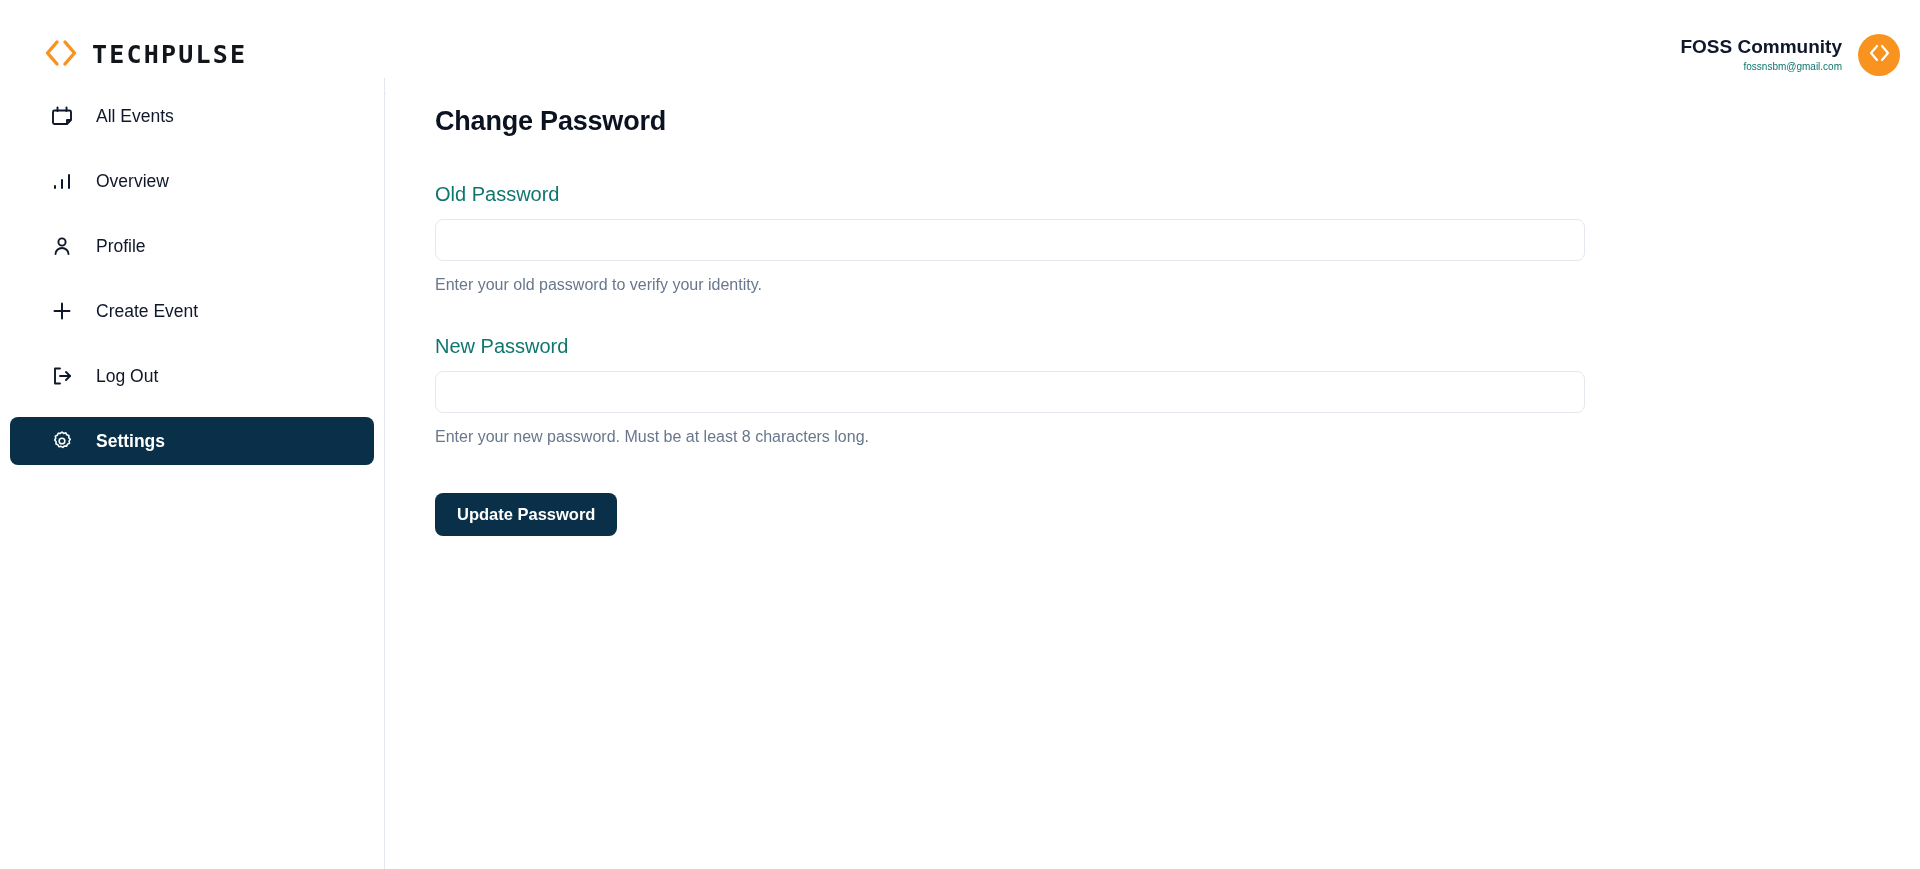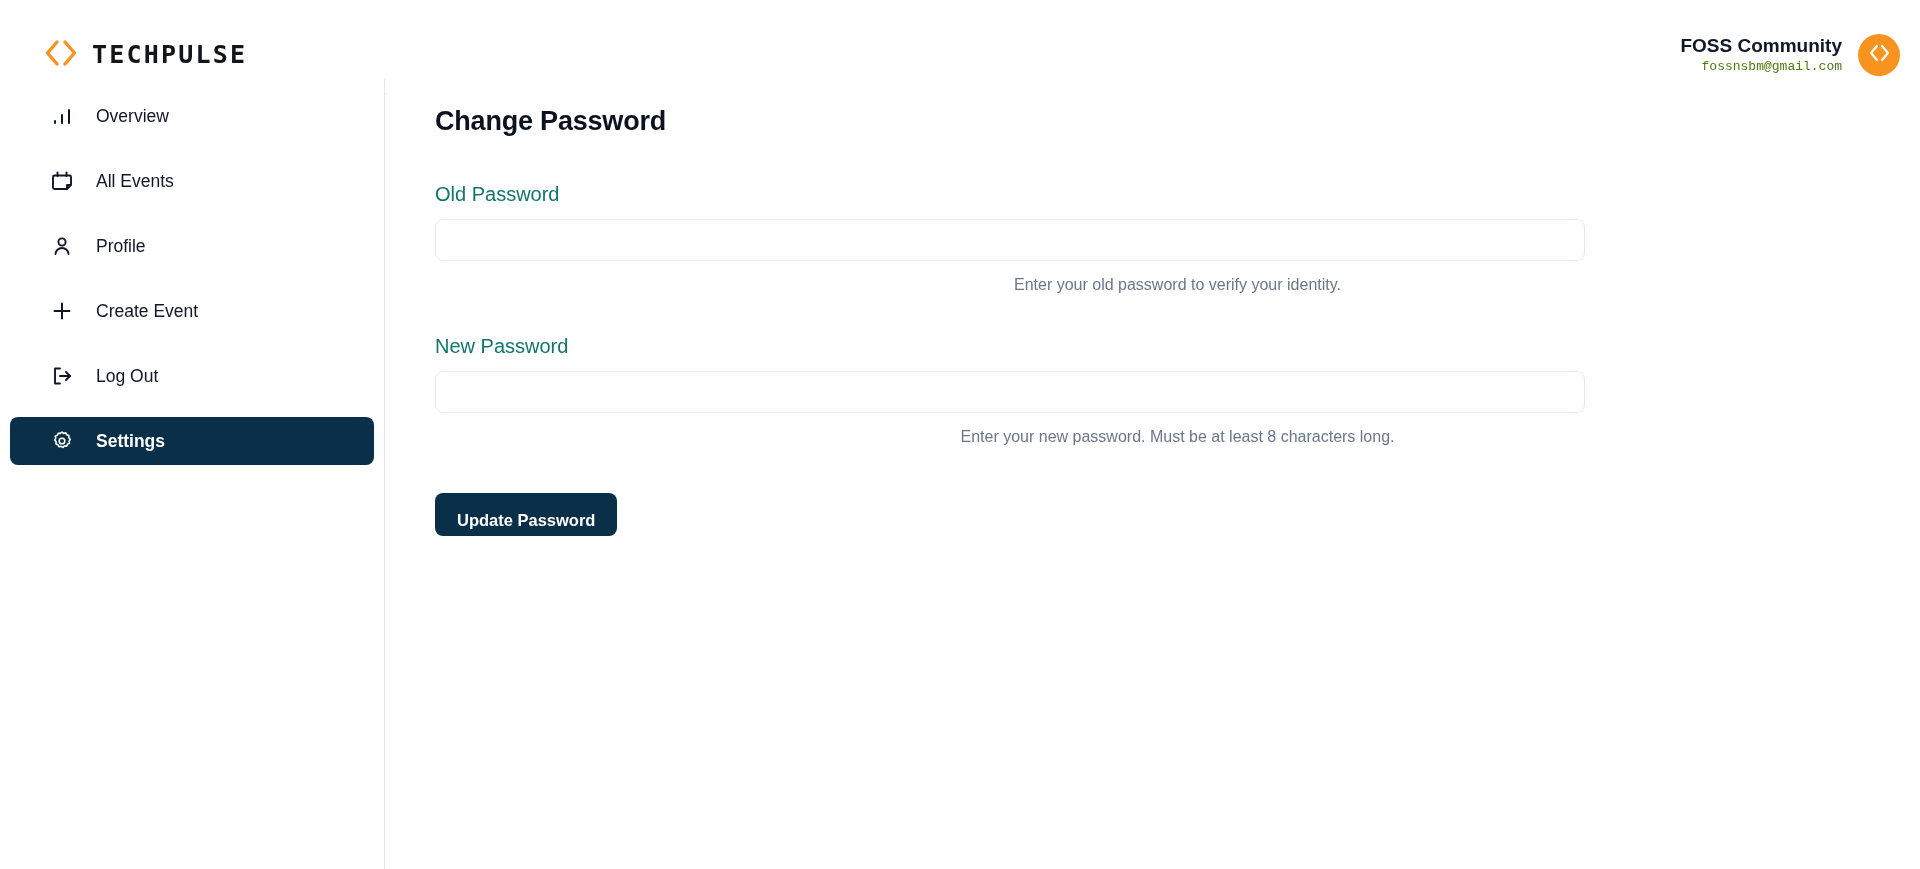--- a/index.html
+++ b/index.html
@@ -48,25 +48,24 @@
     padding-right: 20px;
   }
   .user-text { text-align: right; line-height: 1.25; }
   .user-name {
     font-size: 19px;
     font-weight: 600;
     color: #0f172a;
     display: block;
   }
   .user-email {
-    font-size: 13px;
-    color: #4d7c0f;
+    font-size: 10px;
+    color: #0f766e;
     display: block;
     margin-top: 2px;
-    font-family: Liberation Mono, monospace;
   }
   .avatar {
     width: 42px; height: 42px;
     border-radius: 50%;
     background: #F7931E;
     display: flex;
     align-items: center;
     justify-content: center;
   }
 
@@ -153,31 +152,30 @@
     color: #0f172a;
     outline: none;
   }
   .field-input::placeholder { color: #9aa5b4; }
 
   .field-hint {
     display: block;
     margin-top: 15px;
     font-size: 16px;
     color: #68778c;
-    text-align: center;
   }
 
   .submit-btn {
     margin-top: 6px;
     background: #0a3049;
     color: #ffffff;
     border: none;
     border-radius: 8px;
     height: 43px;
-    padding: 18px 22px;
+    padding: 12px 22px;
     font-size: 16.5px;
     font-weight: 700;
     font-family: "Liberation Sans", sans-serif;
     cursor: pointer;
   }
 </style>
 </head>
 <body>
 
 <div class="topbar">
@@ -207,38 +205,38 @@
     </div>
   </div>
 
 </div>
 
 <nav class="sidebar">
 
   <div class="nav-item">
     <span class="nav-icon">
       <svg width="22" height="22" viewBox="0 0 22 22" fill="none">
-        <line x1="4" y1="16" x2="4" y2="18" stroke="#0f172a" stroke-width="2" stroke-linecap="round"></line>
-        <line x1="11" y1="10" x2="11" y2="18" stroke="#0f172a" stroke-width="2" stroke-linecap="round"></line>
-        <line x1="18" y1="5" x2="18" y2="18" stroke="#0f172a" stroke-width="2" stroke-linecap="round"></line>
-      </svg>
-    </span>
-    <span class="nav-label">Overview</span>
-  </div>
-
-  <div class="nav-item">
-    <span class="nav-icon">
-      <svg width="22" height="22" viewBox="0 0 22 22" fill="none">
         <path d="M3.5 5.5 h15 a1.5 1.5 0 0 1 1.5 1.5 v8 l-4 4 h-12.5 a1.5 1.5 0 0 1 -1.5 -1.5 v-10.5 a1.5 1.5 0 0 1 1.5 -1.5 z" stroke="#0f172a" stroke-width="1.9" stroke-linejoin="round"></path>
         <path d="M16 19 v-4 h4" stroke="#0f172a" stroke-width="1.9" stroke-linejoin="round"></path>
         <line x1="6.5" y1="2.5" x2="6.5" y2="6" stroke="#0f172a" stroke-width="1.9" stroke-linecap="round"></line>
         <line x1="15.5" y1="2.5" x2="15.5" y2="6" stroke="#0f172a" stroke-width="1.9" stroke-linecap="round"></line>
       </svg>
     </span>
     <span class="nav-label">All Events</span>
+  </div>
+
+  <div class="nav-item">
+    <span class="nav-icon">
+      <svg width="22" height="22" viewBox="0 0 22 22" fill="none">
+        <line x1="4" y1="16" x2="4" y2="18" stroke="#0f172a" stroke-width="2" stroke-linecap="round"></line>
+        <line x1="11" y1="10" x2="11" y2="18" stroke="#0f172a" stroke-width="2" stroke-linecap="round"></line>
+        <line x1="18" y1="5" x2="18" y2="18" stroke="#0f172a" stroke-width="2" stroke-linecap="round"></line>
+      </svg>
+    </span>
+    <span class="nav-label">Overview</span>
   </div>
 
   <div class="nav-item">
     <span class="nav-icon">
       <svg width="22" height="22" viewBox="0 0 22 22" fill="none">
         <circle cx="11" cy="7" r="3.6" stroke="#0f172a" stroke-width="1.9"></circle>
         <path d="M4.5 19 a6.5 6 0 0 1 13 0" stroke="#0f172a" stroke-width="1.9" stroke-linecap="round"></path>
       </svg>
     </span>
     <span class="nav-label">Profile</span>

